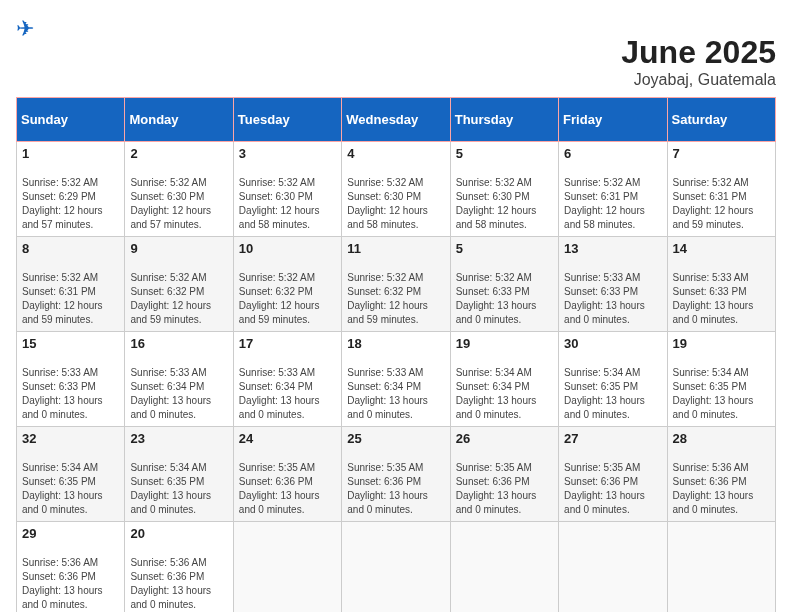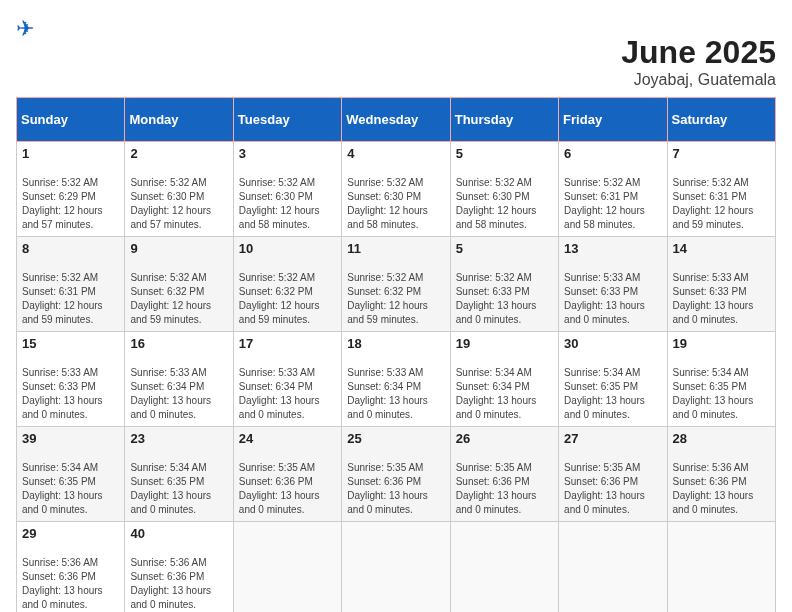--- a/index.html
+++ b/index.html
@@ -207,21 +207,21 @@
         <span class="day-number">30</span>
         <div class="day-info">Sunrise: 5:34 AM<br>Sunset: 6:35 PM<br>Daylight: 13 hours and 0 minutes.</div>
         </td>
         <td>
         <span class="day-number">19</span>
         <div class="day-info">Sunrise: 5:34 AM<br>Sunset: 6:35 PM<br>Daylight: 13 hours and 0 minutes.</div>
         </td>
       </tr>
       <tr>
         <td>
-        <span class="day-number">39</span>
+        <span class="day-number">32</span>
         <div class="day-info">Sunrise: 5:34 AM<br>Sunset: 6:35 PM<br>Daylight: 13 hours and 0 minutes.</div>
         </td>
         <td>
         <span class="day-number">23</span>
         <div class="day-info">Sunrise: 5:34 AM<br>Sunset: 6:35 PM<br>Daylight: 13 hours and 0 minutes.</div>
         </td>
         <td>
         <span class="day-number">24</span>
         <div class="day-info">Sunrise: 5:35 AM<br>Sunset: 6:36 PM<br>Daylight: 13 hours and 0 minutes.</div>
         </td>
@@ -241,21 +241,21 @@
         <span class="day-number">28</span>
         <div class="day-info">Sunrise: 5:36 AM<br>Sunset: 6:36 PM<br>Daylight: 13 hours and 0 minutes.</div>
         </td>
       </tr>
       <tr>
         <td>
         <span class="day-number">29</span>
         <div class="day-info">Sunrise: 5:36 AM<br>Sunset: 6:36 PM<br>Daylight: 13 hours and 0 minutes.</div>
         </td>
         <td>
-        <span class="day-number">40</span>
+        <span class="day-number">20</span>
         <div class="day-info">Sunrise: 5:36 AM<br>Sunset: 6:36 PM<br>Daylight: 13 hours and 0 minutes.</div>
         </td>
         <td class="empty-cell"></td>
         <td class="empty-cell"></td>
         <td class="empty-cell"></td>
         <td class="empty-cell"></td>
         <td class="empty-cell"></td>
       </tr>
     </tbody>
 </table>

